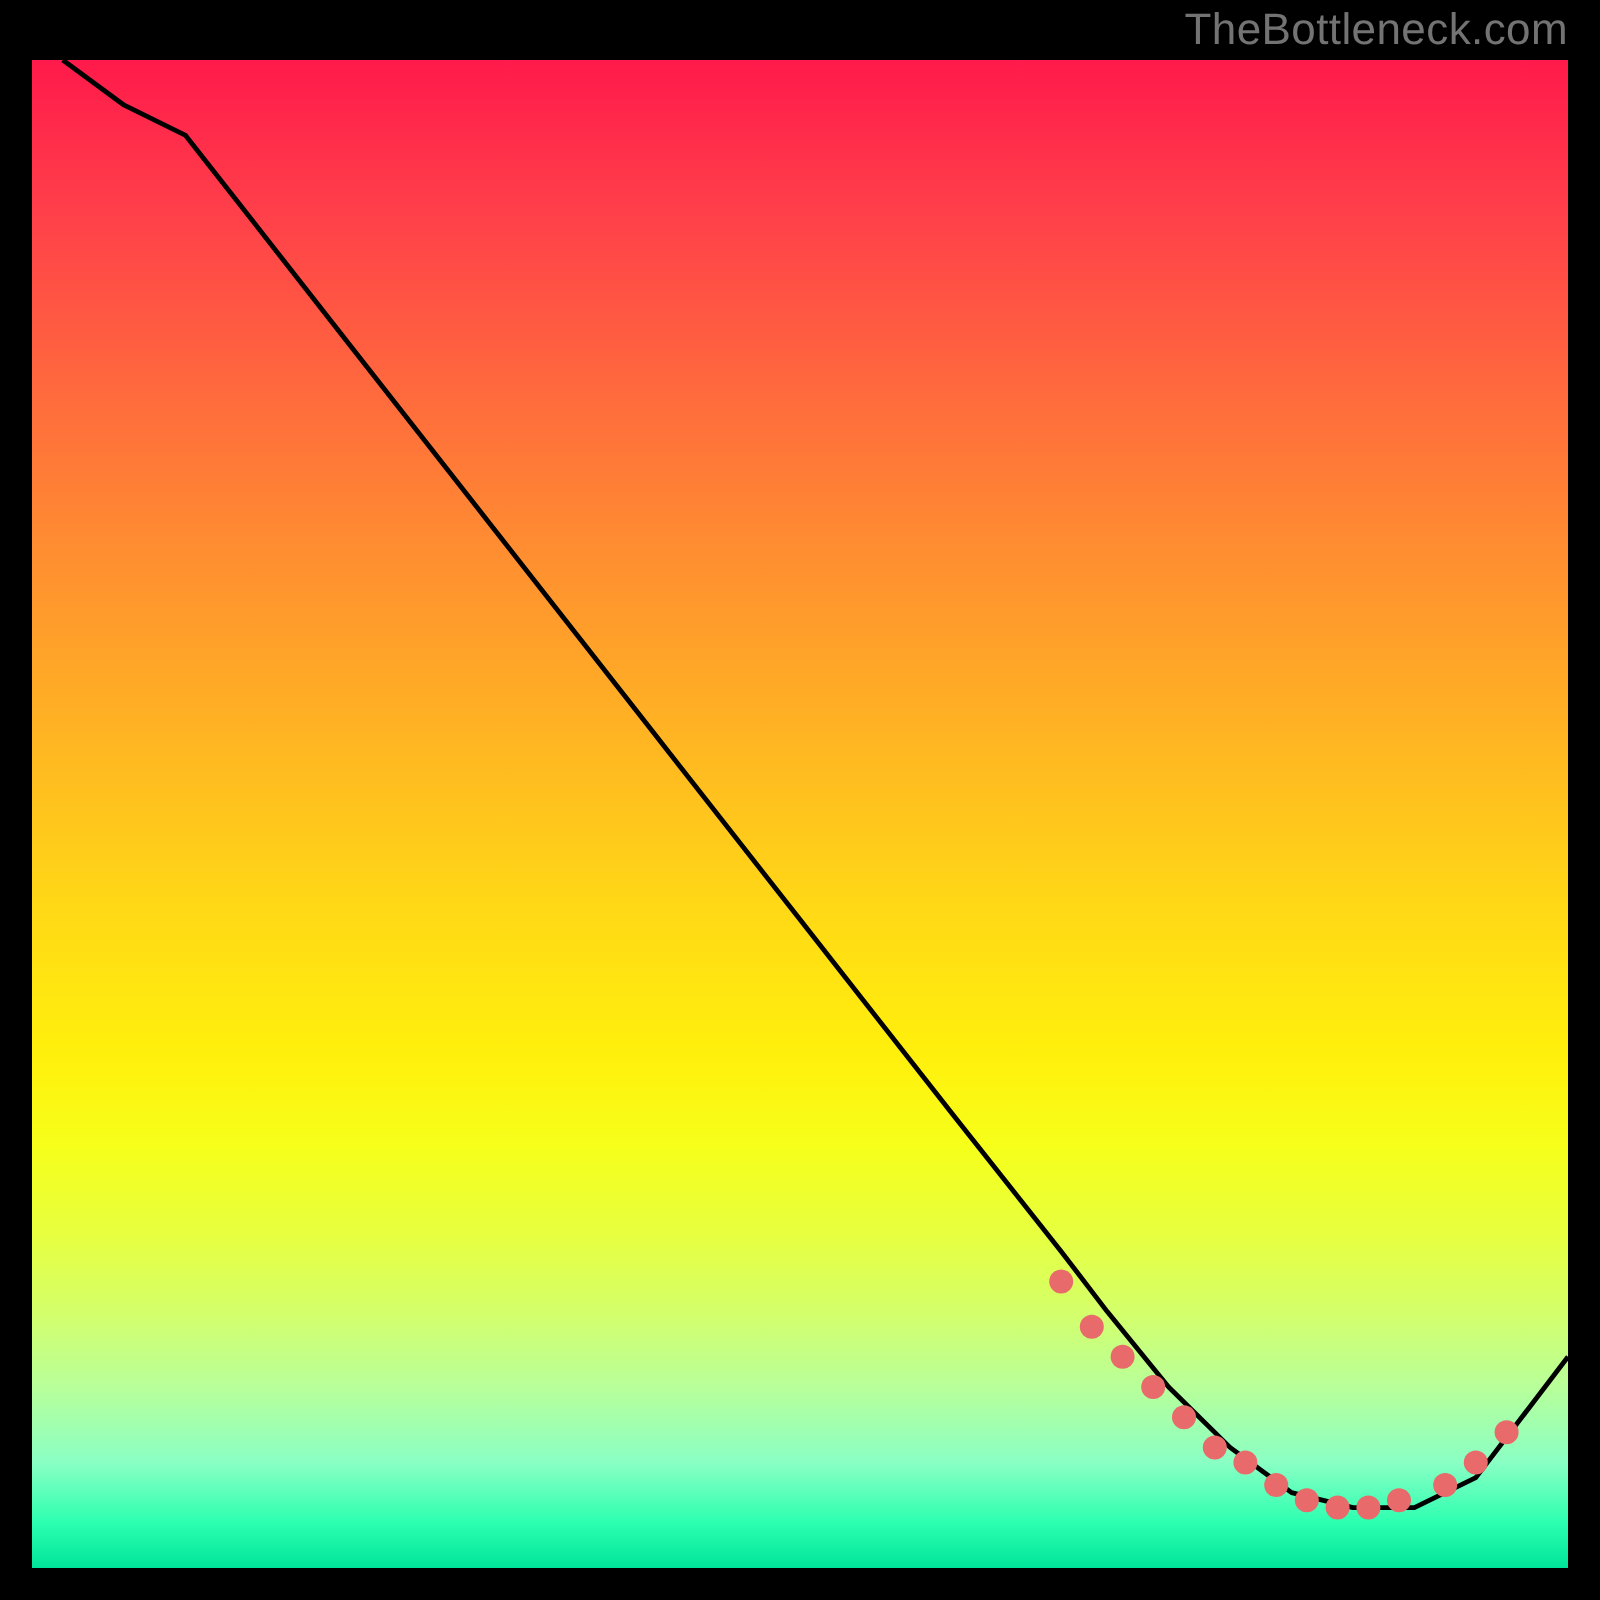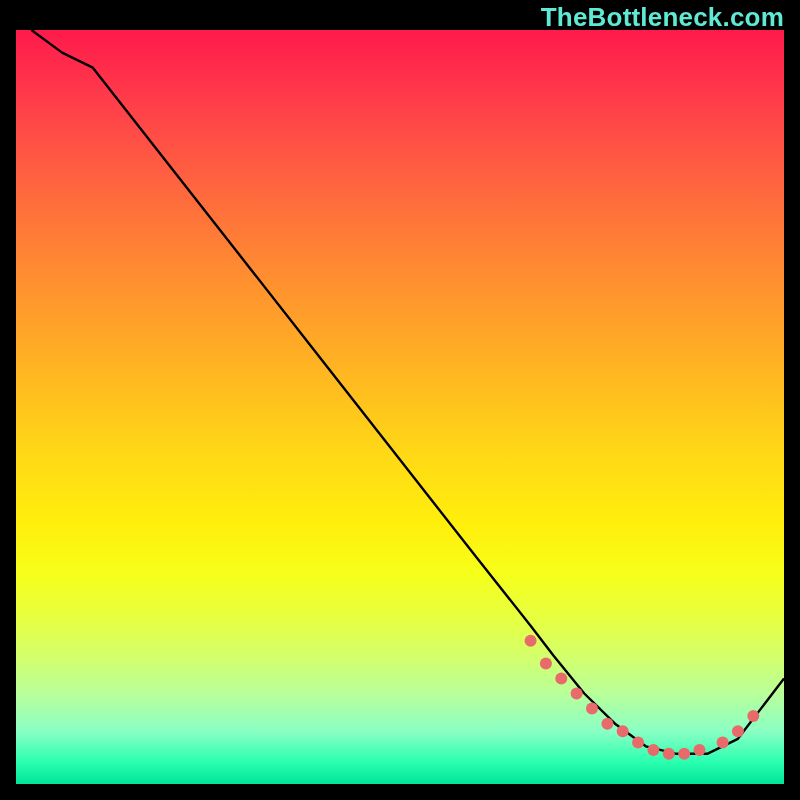--- a/index.html
+++ b/index.html
@@ -36,23 +36,23 @@
       #d4ff6a 83%,
       #b8ff9a 88%,
       #8affc4 93%,
       #2cffb0 97%,
       #00e59a 100%);
   }
   .watermark {
     position: absolute;
     top: 2px;
     right: 16px;
-    color: #5eead4;
-    font-size: 26px;
-    font-weight: 700;
+    color: #737373;
+    font-size: 22px;
+    font-weight: 400;
     letter-spacing: 0.2px;
     user-select: none;
   }
   svg {
     position: absolute;
     left: 0;
     top: 0;
   }
 </style>
 </head>

